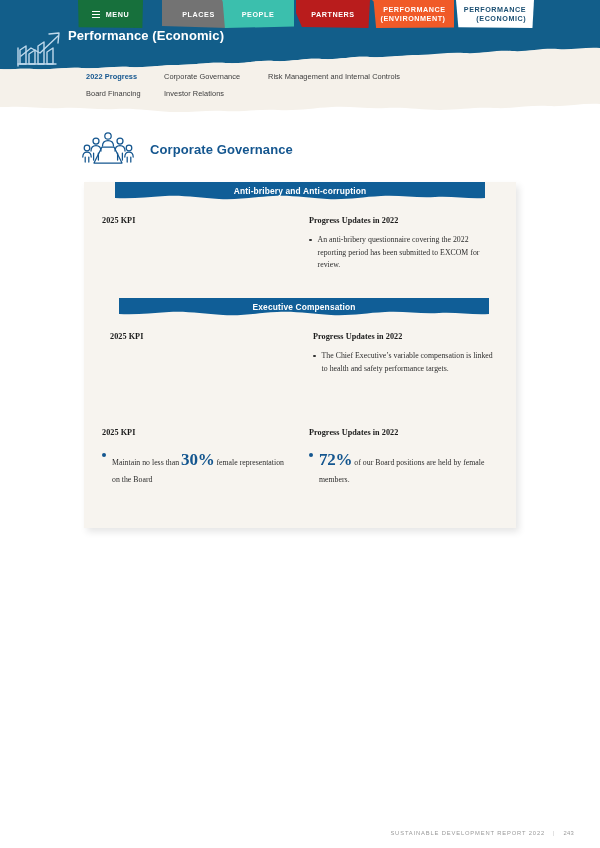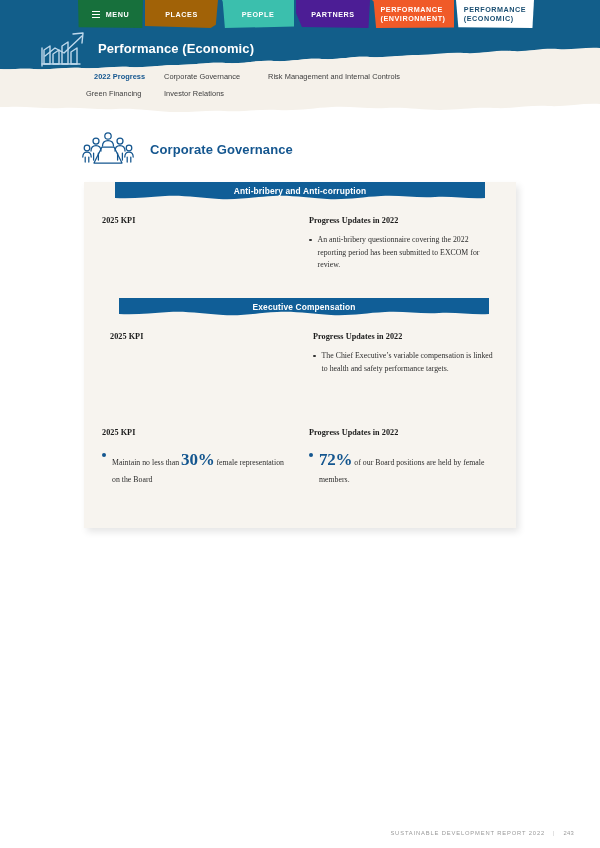--- a/index.html
+++ b/index.html
@@ -41,52 +41,52 @@
     position: absolute;
     top: 0;
     height: 28px;
     display: flex;
     align-items: center;
     justify-content: center;
     font-size: 7.2px;
     letter-spacing: 0.55px;
     font-weight: 600;
     color: #ffffff;
-    text-align: left;
+    text-align: right;
     line-height: 1.25;
     padding: 0 4px;
     user-select: none;
   }
   .tab-menu   { left: 78px;  width: 65px;  background: #17703C;
                 clip-path: polygon(0 0, 100% 0, 99% 100%, 1% 97%); }
-  .tab-places { left: 145px; width: 73px;  background: #a16207;
+  .tab-places { left: 162px; width: 73px;  background: #737373;
                 clip-path: polygon(0 0, 100% 0, 97% 88%, 90% 100%, 0 93%); }
   .tab-people { left: 222px; width: 72px;  background: #3BBFAD;
                 clip-path: polygon(0 0, 100% 0, 100% 95%, 4% 100%, 1% 6%); }
-  .tab-partners { left: 296px; width: 74px; background: #4c1d95;
+  .tab-partners { left: 296px; width: 74px; background: #b91c1c;
                 clip-path: polygon(0 0, 100% 0, 98% 100%, 8% 96%, 0 46%); }
   .tab-perf-env { left: 372px; width: 82px; background: #F05A28;
                 clip-path: polygon(0 0, 100% 0, 100% 98%, 5% 100%, 2% 5%); }
   .tab-perf-eco { left: 456px; width: 78px; background: #FFFFFF; color: #1B4F72;
                 clip-path: polygon(0 0, 100% 0, 98% 100%, 3% 97%); }
   .tab-menu .menu-inner { display: flex; align-items: center; gap: 6px; }
   .hamburger { display: inline-block; width: 8px; height: 7px; position: relative; }
   .hamburger i {
     position: absolute; left: 0; width: 8px; height: 1.2px;
     background: #ffffff; display: block;
   }
   .hamburger i:nth-child(1) { top: 0; }
   .hamburger i:nth-child(2) { top: 3px; }
   .hamburger i:nth-child(3) { top: 6px; }
 
   
   .header-title-row {
     position: absolute;
-    left: 40px; top: 28px;
-    display: flex; align-items: center; gap: 6px;
+    left: 16px; top: 28px;
+    display: flex; align-items: flex-start; gap: 0;
     z-index: 4;
   }
   .header-logo { width: 52px; height: 40px; flex: none; }
   .header-title {
     font-size: 13px; font-weight: 700; color: #ffffff;
     letter-spacing: 0.1px;
   }
 
   
   .subnav-band {
@@ -107,21 +107,21 @@
     width: 470px;
   }
   .subnav-row { display: block; position: relative; height: 14px; }
   .subnav-link {
     position: absolute;
     font-size: 7.4px;
     color: #3C3C3C;
     white-space: nowrap;
     letter-spacing: 0.05px;
   }
-  .subnav-link.active { color: #14568F; font-weight: 700; margin-left: 8px; }
+  .subnav-link.active { color: #14568F; font-weight: 700; }
   .c1 { left: 0; }
   .c2 { left: 78px; }
   .c3 { left: 182px; }
 
   
   .section-head {
     position: absolute;
     left: 82px; top: 130px;
     display: flex; align-items: center; gap: 16px;
     z-index: 3;
@@ -279,21 +279,21 @@
              C514,11 528,7 548,8 C566,9 582,5 600,6 L600,18 L0,18 Z" fill="#FFFFFF"></path>
   </svg>
 
   <div class="subnav">
     <div class="subnav-row">
       <a class="subnav-link active c1">2022 Progress</a>
       <a class="subnav-link c2">Corporate Governance</a>
       <a class="subnav-link c3">Risk Management and Internal Controls</a>
     </div>
     <div class="subnav-row" style="margin-top:3px">
-      <a class="subnav-link c1">Green Financing</a>
+      <a class="subnav-link c1">Board Financing</a>
       <a class="subnav-link c2">Investor Relations</a>
     </div>
   </div>
 
   <div class="section-head">
     <svg class="section-icon" viewBox="0 0 52 38">
       <g fill="none" stroke="#14568F" stroke-width="1.25" stroke-linecap="round" stroke-linejoin="round">
 
         <circle cx="26" cy="6" r="3.2"></circle>
         <path d="M20.5,16 C20.5,12.4 22.9,10.6 26,10.6 C29.1,10.6 31.5,12.4 31.5,16"></path>

